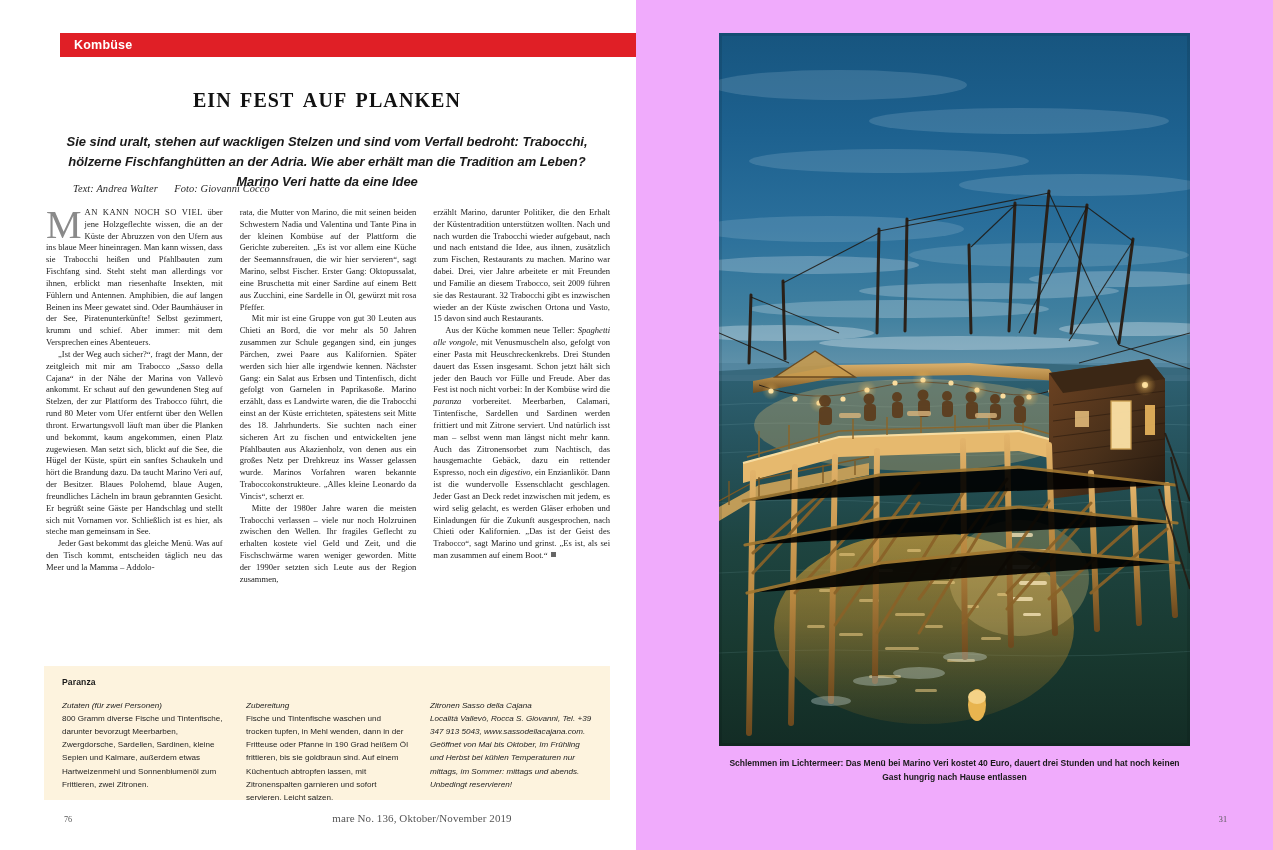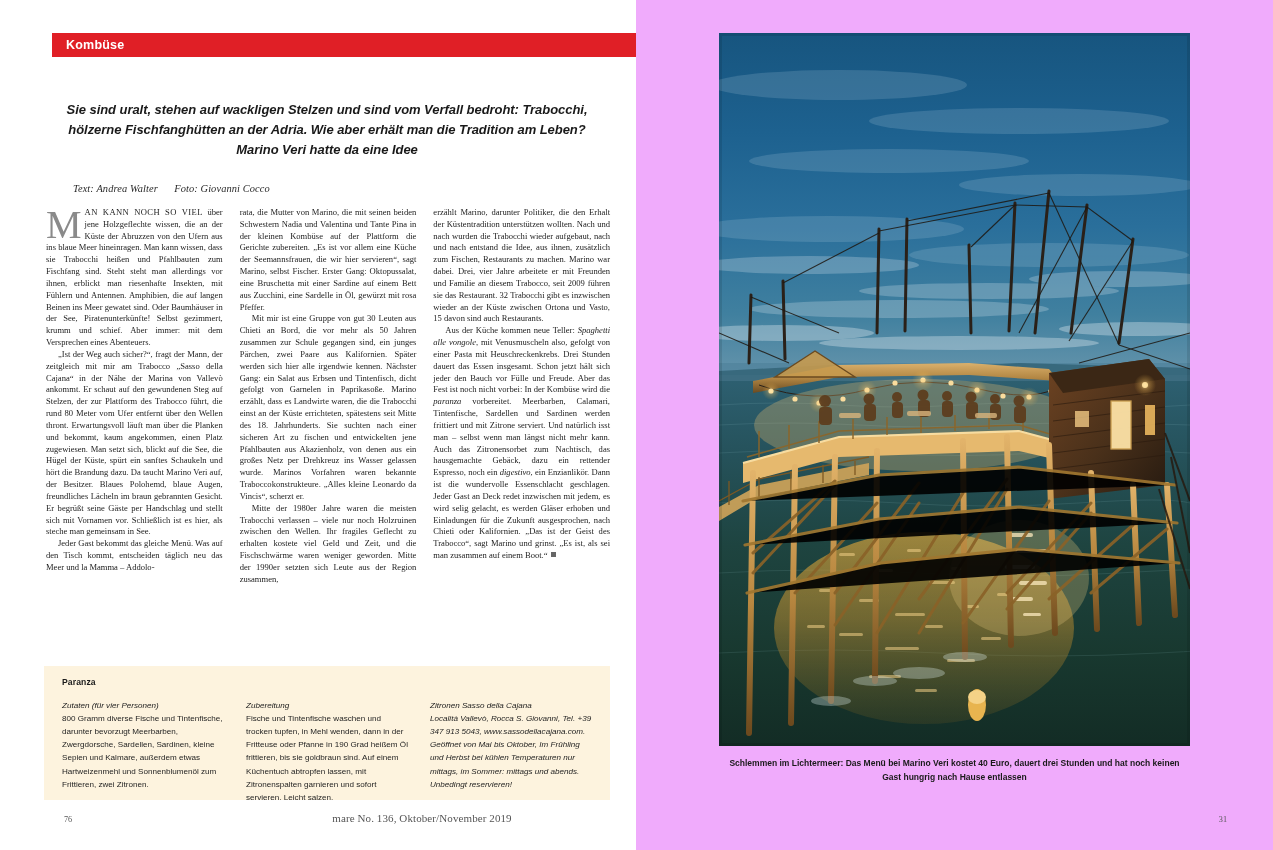--- a/index.html
+++ b/index.html
@@ -35,21 +35,21 @@
     position: relative;
     width: 637px;
     height: 850px;
     background: #f0abfc;
     box-sizing: border-box;
   }
 
   
   .rubric-bar {
     position: absolute;
-    left: 52px;
+    left: 60px;
     top: 33px;
     width: 678px;
     height: 24px;
     background: #e01f26;
   }
   .rubric-label {
     position: absolute;
     left: 14px;
     top: 50%;
     transform: translateY(-50%);
@@ -241,20 +241,21 @@
 
 <div class="spread">
 
   <div class="page-left">
 
     <div class="rubric-bar">
       <span class="rubric-label">Kombüse</span>
     </div>
 
     <div class="headline-block">
+      <h1 class="headline">Ein Fest auf Planken</h1>
       <div class="standfirst">Sie sind uralt, stehen auf wackligen Stelzen und sind vom Verfall bedroht: Trabocchi, hölzerne Fischfanghütten an der Adria. Wie aber erhält man die Tradition am Leben? Marino Veri hatte da eine Idee</div>
     </div>
 
     <div class="credits">
       <span>Text: Andrea Walter</span>
       <span class="sep"></span>
       <span>Foto: Giovanni Cocco</span>
     </div>
 
     <div class="columns">
@@ -279,21 +280,21 @@
           <span>Aus der Küche kommen neue Teller: </span><i>Spaghetti alle vongole</i><span>, mit Venusmuscheln also, gefolgt von einer Pasta mit Heuschreckenkrebs. Drei Stunden dauert das Essen insgesamt. Schon jetzt hält sich jeder den Bauch vor Fülle und Freude. Aber das Fest ist noch nicht vorbei: In der Kombüse wird die </span><i>paranza</i><span> vorbereitet. Meerbarben, Calamari, Tintenfische, Sardellen und Sardinen werden frittiert und mit Zitrone serviert. Und natürlich isst man – selbst wenn man längst nicht mehr kann. Auch das Zitronensorbet zum Nachtisch, das hausgemachte Gebäck, dazu ein rettender Espresso, noch ein </span><i>digestivo</i><span>, ein Enzianlikör. Dann ist die wundervolle Essenschlacht geschlagen. Jeder Gast an Deck redet inzwischen mit jedem, es wird selig gelacht, es werden Gläser erhoben und Einladungen für die Zukunft ausgesprochen, nach Chieti oder Kalifornien. „Das ist der Geist des Trabocco“, sagt Marino und grinst. „Es ist, als sei man zusammen auf einem Boot.“</span><span class="endmark"></span>
         </p>
       </div>
     </div>
 
     <div class="infobox">
       <div class="infobox-title">Paranza</div>
       <div class="infobox-cols">
 
         <div class="ib-col">
-          <span class="ib-head">Zutaten (für vier Personen)</span><span>800 Gramm diverse Fische und Tintenfische, darunter bevorzugt Meerbarben, Zwergdorsche, Sardellen, Sardinen, kleine Sepien und Kalmare, außerdem etwas Hartweizenmehl und Sonnenblumenöl zum Frittieren, zwei Zitronen.</span>
+          <span class="ib-head">Zutaten (für zwei Personen)</span><span>800 Gramm diverse Fische und Tintenfische, darunter bevorzugt Meerbarben, Zwergdorsche, Sardellen, Sardinen, kleine Sepien und Kalmare, außerdem etwas Hartweizenmehl und Sonnenblumenöl zum Frittieren, zwei Zitronen.</span>
         </div>
 
         <div class="ib-col">
           <span class="ib-head">Zubereitung</span><span>Fische und Tintenfische waschen und trocken tupfen, in Mehl wenden, dann in der Fritteuse oder Pfanne in 190 Grad heißem Öl frittieren, bis sie goldbraun sind. Auf einem Küchentuch abtropfen lassen, mit Zitronenspalten garnieren und sofort servieren. Leicht salzen.</span>
         </div>
 
         <div class="ib-col italic-all">
           <span class="ib-head">Zitronen Sasso della Cajana</span>
           <span>Località Vallevò, Rocca S. Giovanni,</span>
           <span>Tel. +39 347 913 5043,</span>

